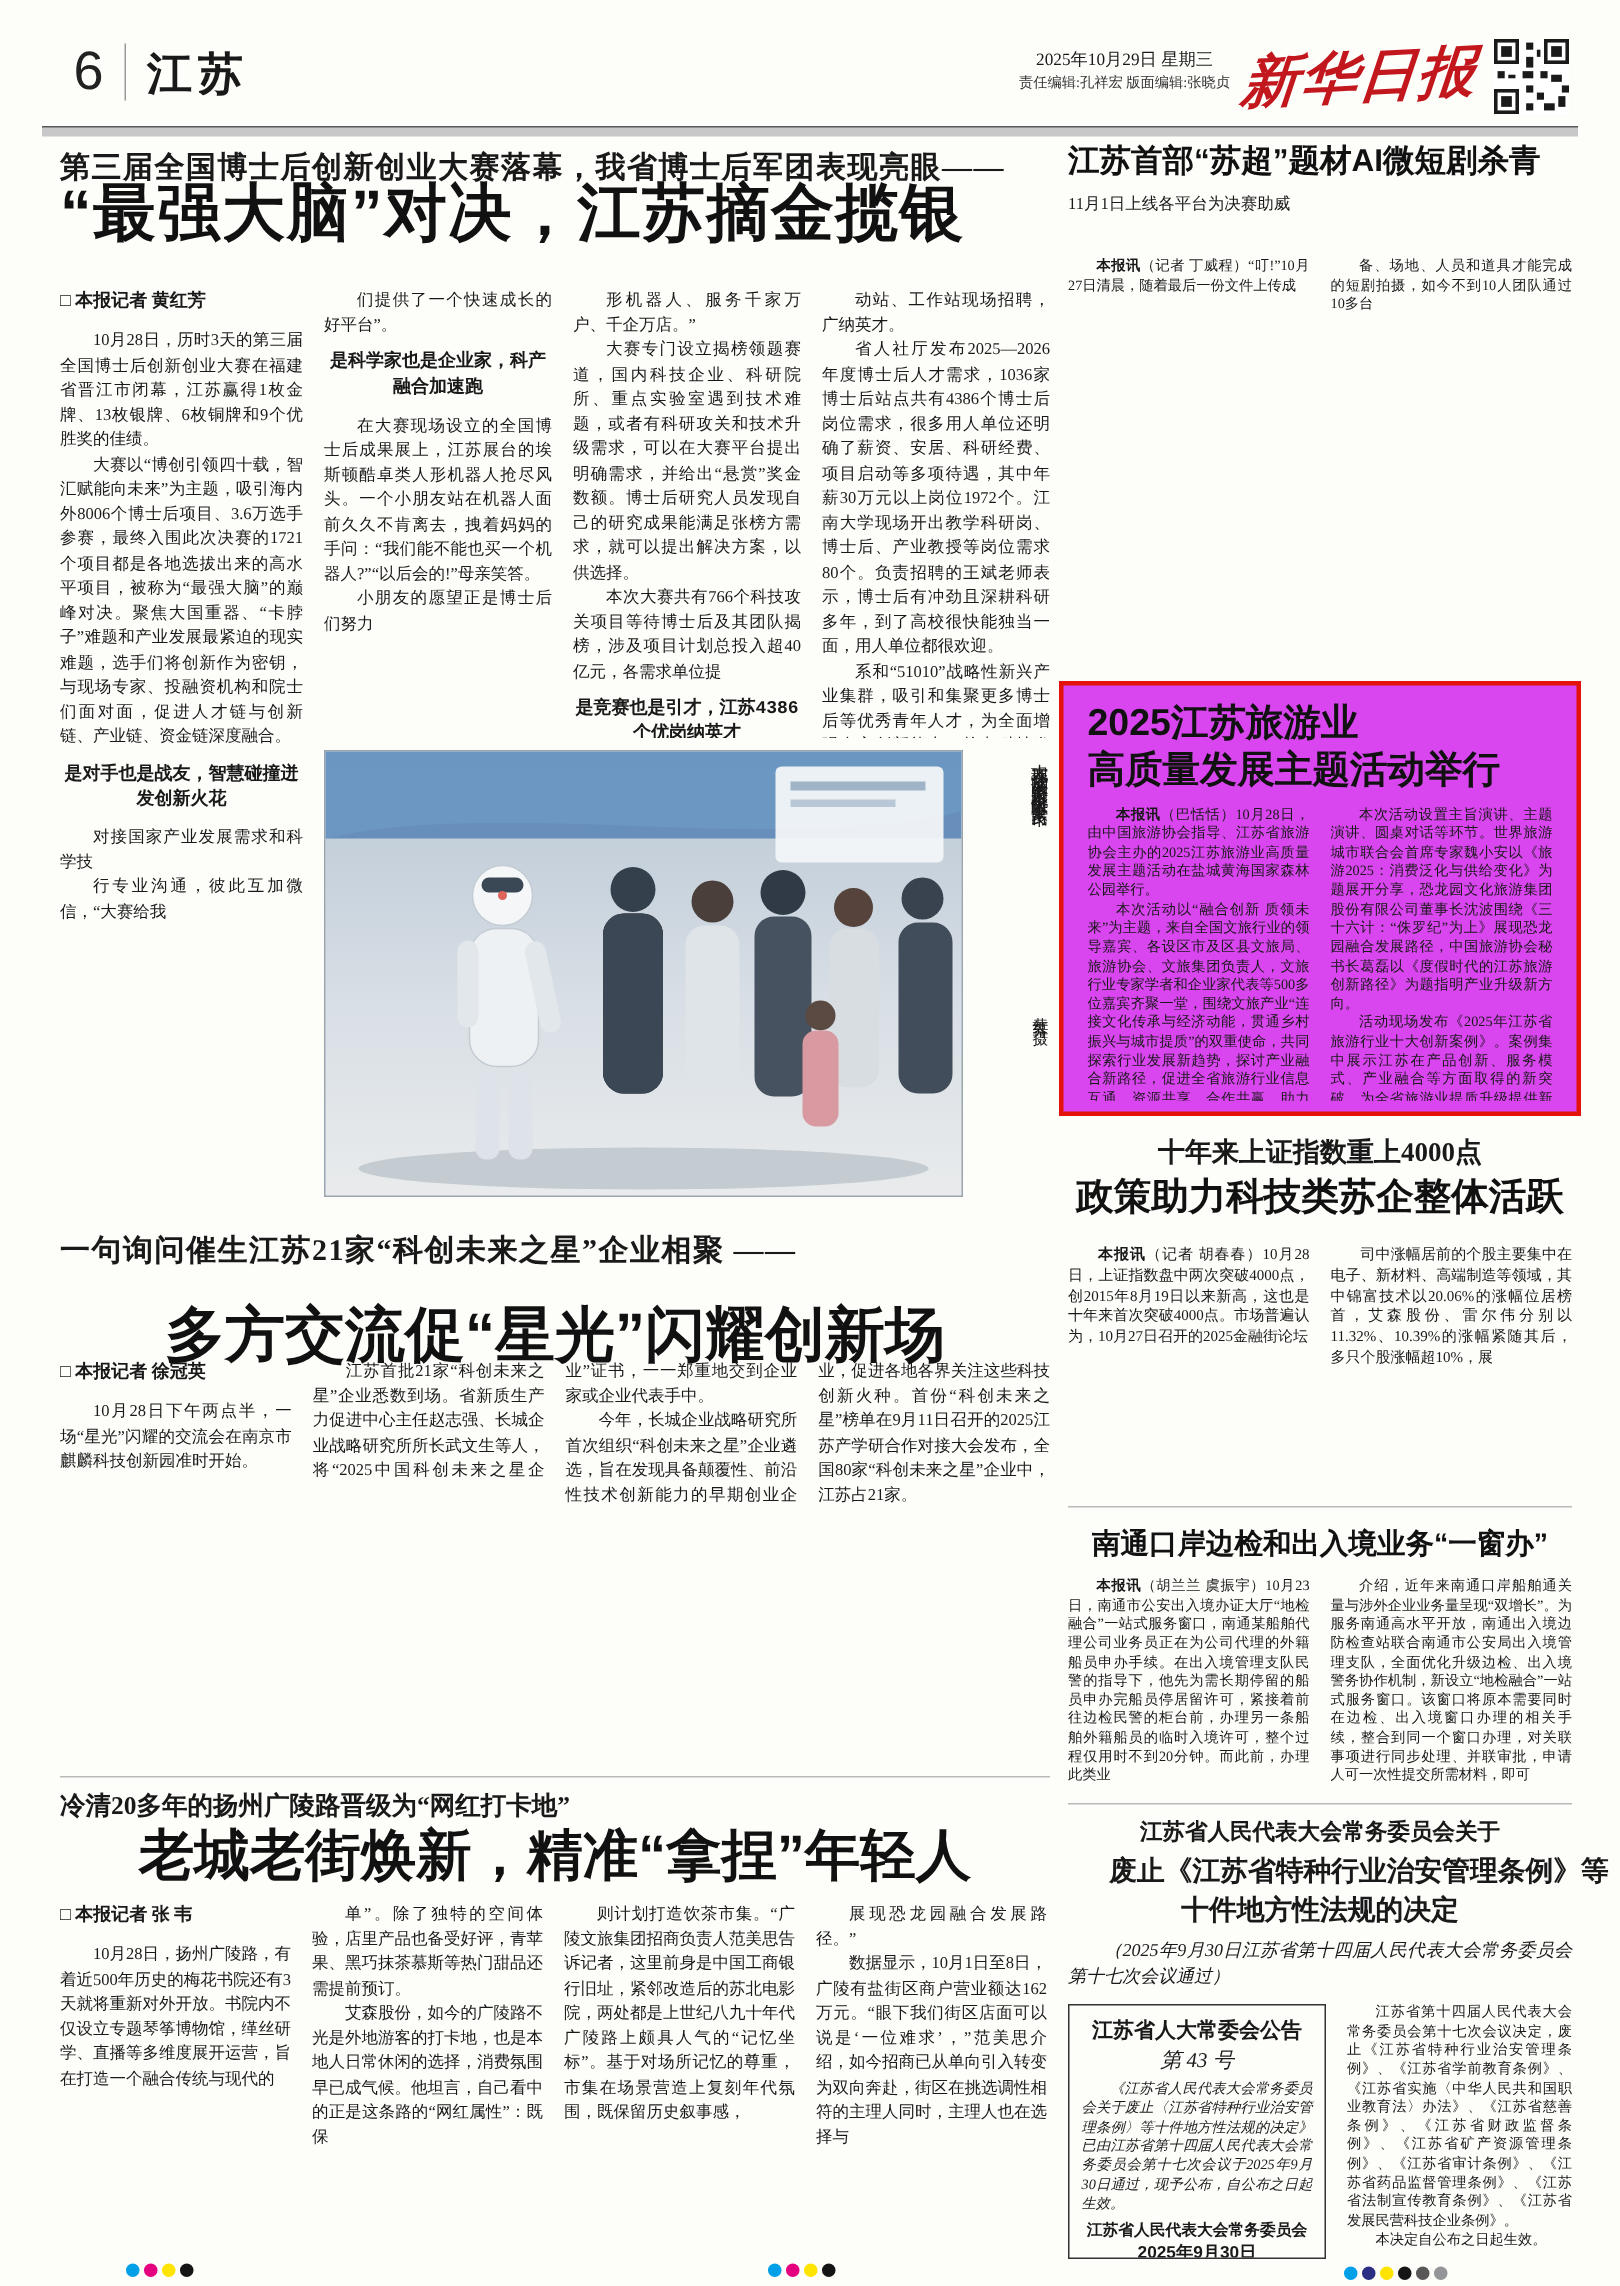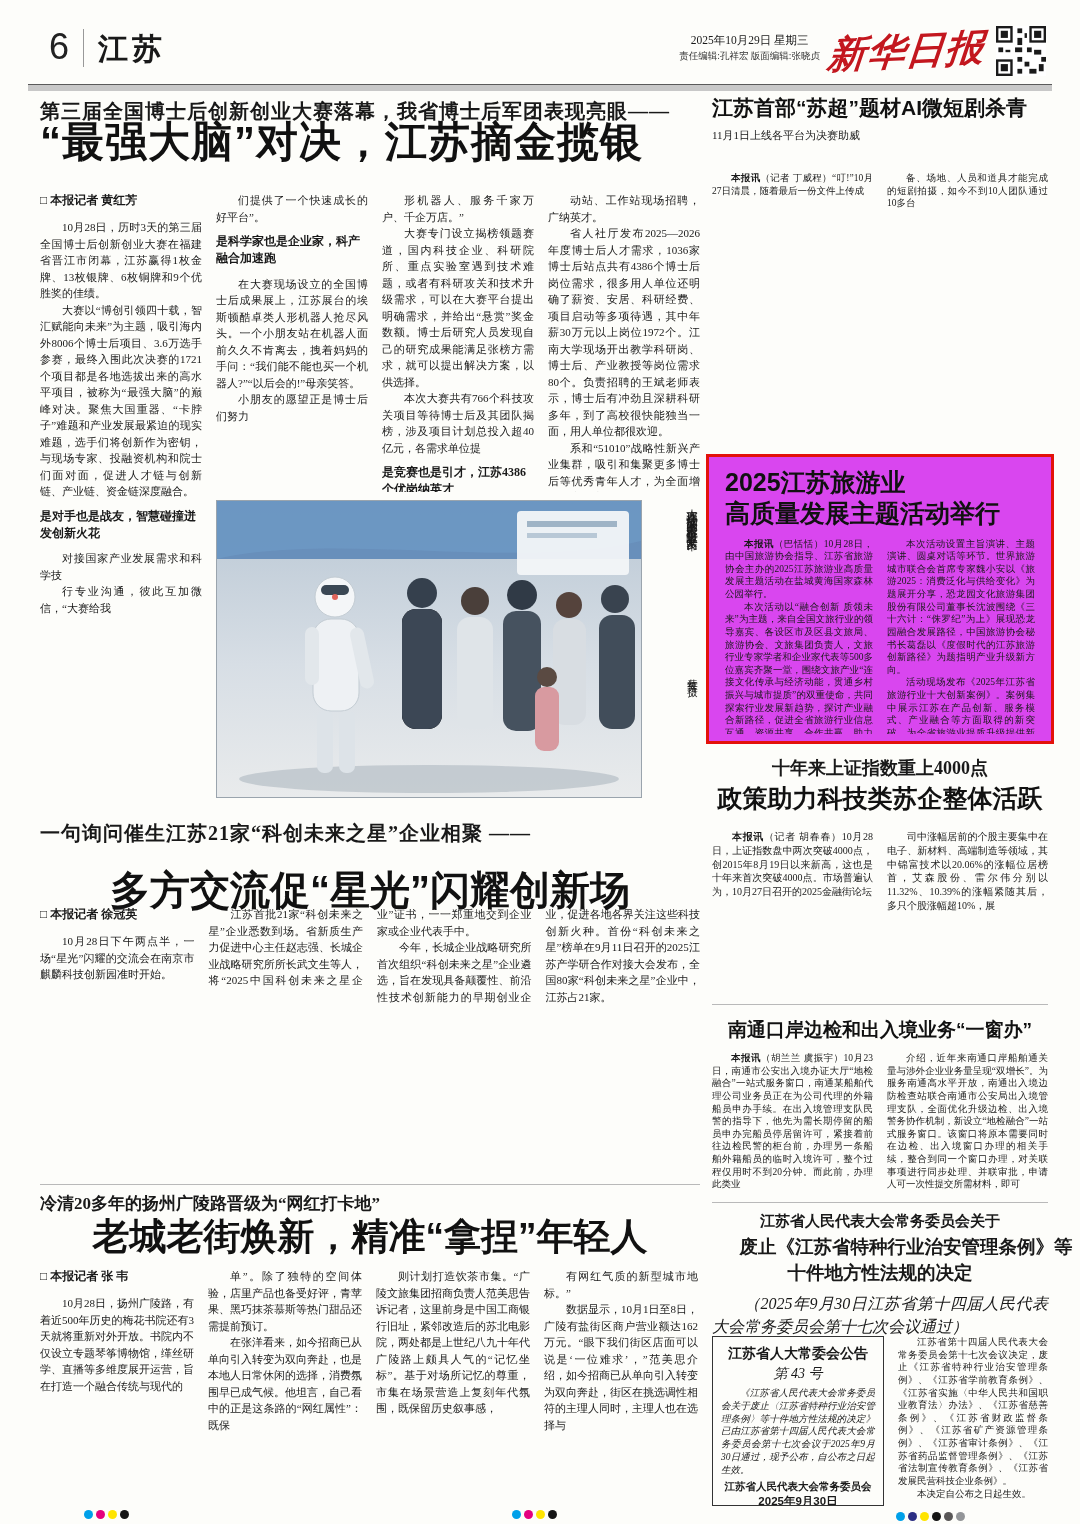--- a/index.html
+++ b/index.html
@@ -24,21 +24,21 @@
   .kicker-sm{font-weight:bold;font-size:17px;}
   .headline{font-family:"Liberation Sans","DejaVu Sans",sans-serif;font-weight:bold;color:#111;}
   .center{text-align:center;}
   
   .body p{margin:0;text-indent:2em;text-align:justify;}
   .body{overflow:hidden;}
   .b11 p{font-size:11px;line-height:1.5;}
   .b95 p{font-size:9.5px;line-height:1.33;}
   .b10 p{font-size:10px;line-height:1.38;}
   .byline{font-size:12px;font-weight:bold;margin:0 0 10px 0;}
-  h4.colhead{font-family:Liberation Serif, serif;font-size:12px;
+  h4.colhead{font-family:Liberation Mono, monospace;font-size:12px;text-align:center;
              margin:8px 0;line-height:1.45;text-indent:0;}
   
   .photo{border:1px solid #9aa4ad;background:#cfd8e0;}
   .vcap{writing-mode:vertical-rl;font-size:11.5px;line-height:1.55;letter-spacing:1.5px;}
   .vcap .credit{padding-top:120px;font-size:10.5px;}
   
   .redbox{border:3px solid #e3120b;background:#d946ef;box-sizing:border-box;}
   
   .notice-box{border:1.5px solid #333;box-sizing:border-box;padding:6px 8px;overflow:hidden;}
   .notice-title{font-family:"Liberation Sans",sans-serif;font-weight:bold;font-size:14px;text-align:center;margin:2px 0;}
@@ -188,27 +188,27 @@
   <div class="abs kicker-sm" style="left:40px;top:1192px;width:660px;">冷清20多年的扬州广陵路晋级为“网红打卡地”</div>
   <div class="abs headline center" style="left:40px;top:1214px;width:660px;font-size:37px;line-height:1.25;">老城老街焕新，精准“拿捏”年轻人</div>
   <div class="abs body b11" style="left:40px;top:1268px;width:154px;height:236px;">
     <div class="byline">□ 本报记者 张 韦</div>
     <div>
         <p>10月28日，扬州广陵路，有着近500年历史的梅花书院还有3天就将重新对外开放。书院内不仅设立专题琴筝博物馆，缂丝研学、直播等多维度展开运营，旨在打造一个融合传统与现代的</p>
       </div>
   </div>
   <div class="abs body b11" style="left:208px;top:1268px;width:154px;height:236px;">
       <p>单”。除了独特的空间体验，店里产品也备受好评，青苹果、黑巧抹茶慕斯等热门甜品还需提前预订。</p>
-      <p>在张洋看来，如今招商已从单向引入转变为双向奔赴，也是本地人日常休闲的选择，消费氛围早已成气候。他坦言，自己看中的正是这条路的“网红属性”：既保</p>
+      <p>艾森股份，如今的广陵路不光是外地游客的打卡地，也是本地人日常休闲的选择，消费氛围早已成气候。他坦言，自己看中的正是这条路的“网红属性”：既保</p>
     </div>
   <div class="abs body b11" style="left:376px;top:1268px;width:154px;height:236px;">
       <p>则计划打造饮茶市集。“广陵文旅集团招商负责人范美思告诉记者，这里前身是中国工商银行旧址，紧邻改造后的苏北电影院，两处都是上世纪八九十年代广陵路上颇具人气的“记忆坐标”。基于对场所记忆的尊重，市集在场景营造上复刻年代氛围，既保留历史叙事感，</p>
     </div>
   <div class="abs body b11" style="left:544px;top:1268px;width:154px;height:236px;">
-      <p>有网红气质的新型城市地标。”</p>
+      <p>展现恐龙园融合发展路径。”</p>
       <p>数据显示，10月1日至8日，广陵有盐街区商户营业额达162万元。“眼下我们街区店面可以说是‘一位难求’，”范美思介绍，如今招商已从单向引入转变为双向奔赴，街区在挑选调性相符的主理人同时，主理人也在选择与</p>
     </div>
 
   <div class="abs headline" style="left:712px;top:94px;width:336px;font-size:21px;line-height:1.3;">江苏首部“苏超”题材AI微短剧杀青</div>
   <div class="abs" style="left:712px;top:128px;width:336px;font-size:11px;font-weight:normal;">11月1日上线各平台为决赛助威</div>
   <div class="abs body b95" style="left:712px;top:172px;width:161px;height:272px;">
       <p><b>本报讯</b>（记者 丁威程）“叮!”10月27日清晨，随着最后一份文件上传成</p>
     </div>
   <div class="abs body b95" style="left:887px;top:172px;width:161px;height:272px;">
       <p>备、场地、人员和道具才能完成的短剧拍摄，如今不到10人团队通过10多台</p>
@@ -244,21 +244,21 @@
       <p><b>本报讯</b>（胡兰兰 虞振宇）10月23日，南通市公安出入境办证大厅“地检融合”一站式服务窗口，南通某船舶代理公司业务员正在为公司代理的外籍船员申办手续。在出入境管理支队民警的指导下，他先为需长期停留的船员申办完船员停居留许可，紧接着前往边检民警的柜台前，办理另一条船舶外籍船员的临时入境许可，整个过程仅用时不到20分钟。而此前，办理此类业</p>
     </div>
   <div class="abs body b95" style="left:887px;top:1052px;width:161px;height:148px;">
       <p>介绍，近年来南通口岸船舶通关量与涉外企业业务量呈现“双增长”。为服务南通高水平开放，南通出入境边防检查站联合南通市公安局出入境管理支队，全面优化升级边检、出入境警务协作机制，新设立“地检融合”一站式服务窗口。该窗口将原本需要同时在边检、出入境窗口办理的相关手续，整合到同一个窗口办理，对关联事项进行同步处理、并联审批，申请人可一次性提交所需材料，即可</p>
     </div>
 
   <div class="hrule" style="left:712px;top:1202px;width:336px;"></div>
   <div class="abs center" style="left:712px;top:1212px;width:336px;font-size:15px;font-weight:bold;">江苏省人民代表大会常务委员会关于</div>
   <div class="abs center" style="left:712px;top:1234px;width:336px;font-size:18.5px;font-weight:bold;margin-left:26px;">废止《江苏省特种行业治安管理条例》等</div>
   <div class="abs center" style="left:712px;top:1260px;width:336px;font-size:18.5px;font-weight:bold;">十件地方性法规的决定</div>
-  <div class="abs italicp" style="left:712px;top:1292px;width:336px;font-size:16px;line-height:1.45;text-indent:2em;text-align:justify;">（2025年9月30日江苏省第十四届人民代表大会常务委员会第十七次会议通过）</div>
+  <div class="abs italicp" style="left:712px;top:1292px;width:336px;font-size:12px;line-height:1.45;text-indent:2em;text-align:justify;">（2025年9月30日江苏省第十四届人民代表大会常务委员会第十七次会议通过）</div>
 
   <div class="abs notice-box" style="left:712px;top:1336px;width:172px;height:170px;">
     <div class="notice-title">江苏省人大常委会公告</div>
     <div class="notice-no">第 43 号</div>
     <div class="notice-body">
         <p>《江苏省人民代表大会常务委员会关于废止〈江苏省特种行业治安管理条例〉等十件地方性法规的决定》已由江苏省第十四届人民代表大会常务委员会第十七次会议于2025年9月30日通过，现予公布，自公布之日起生效。</p>
       </div>
     <div class="notice-sign">江苏省人民代表大会常务委员会</div>
     <div class="notice-date">2025年9月30日</div>
   </div>

